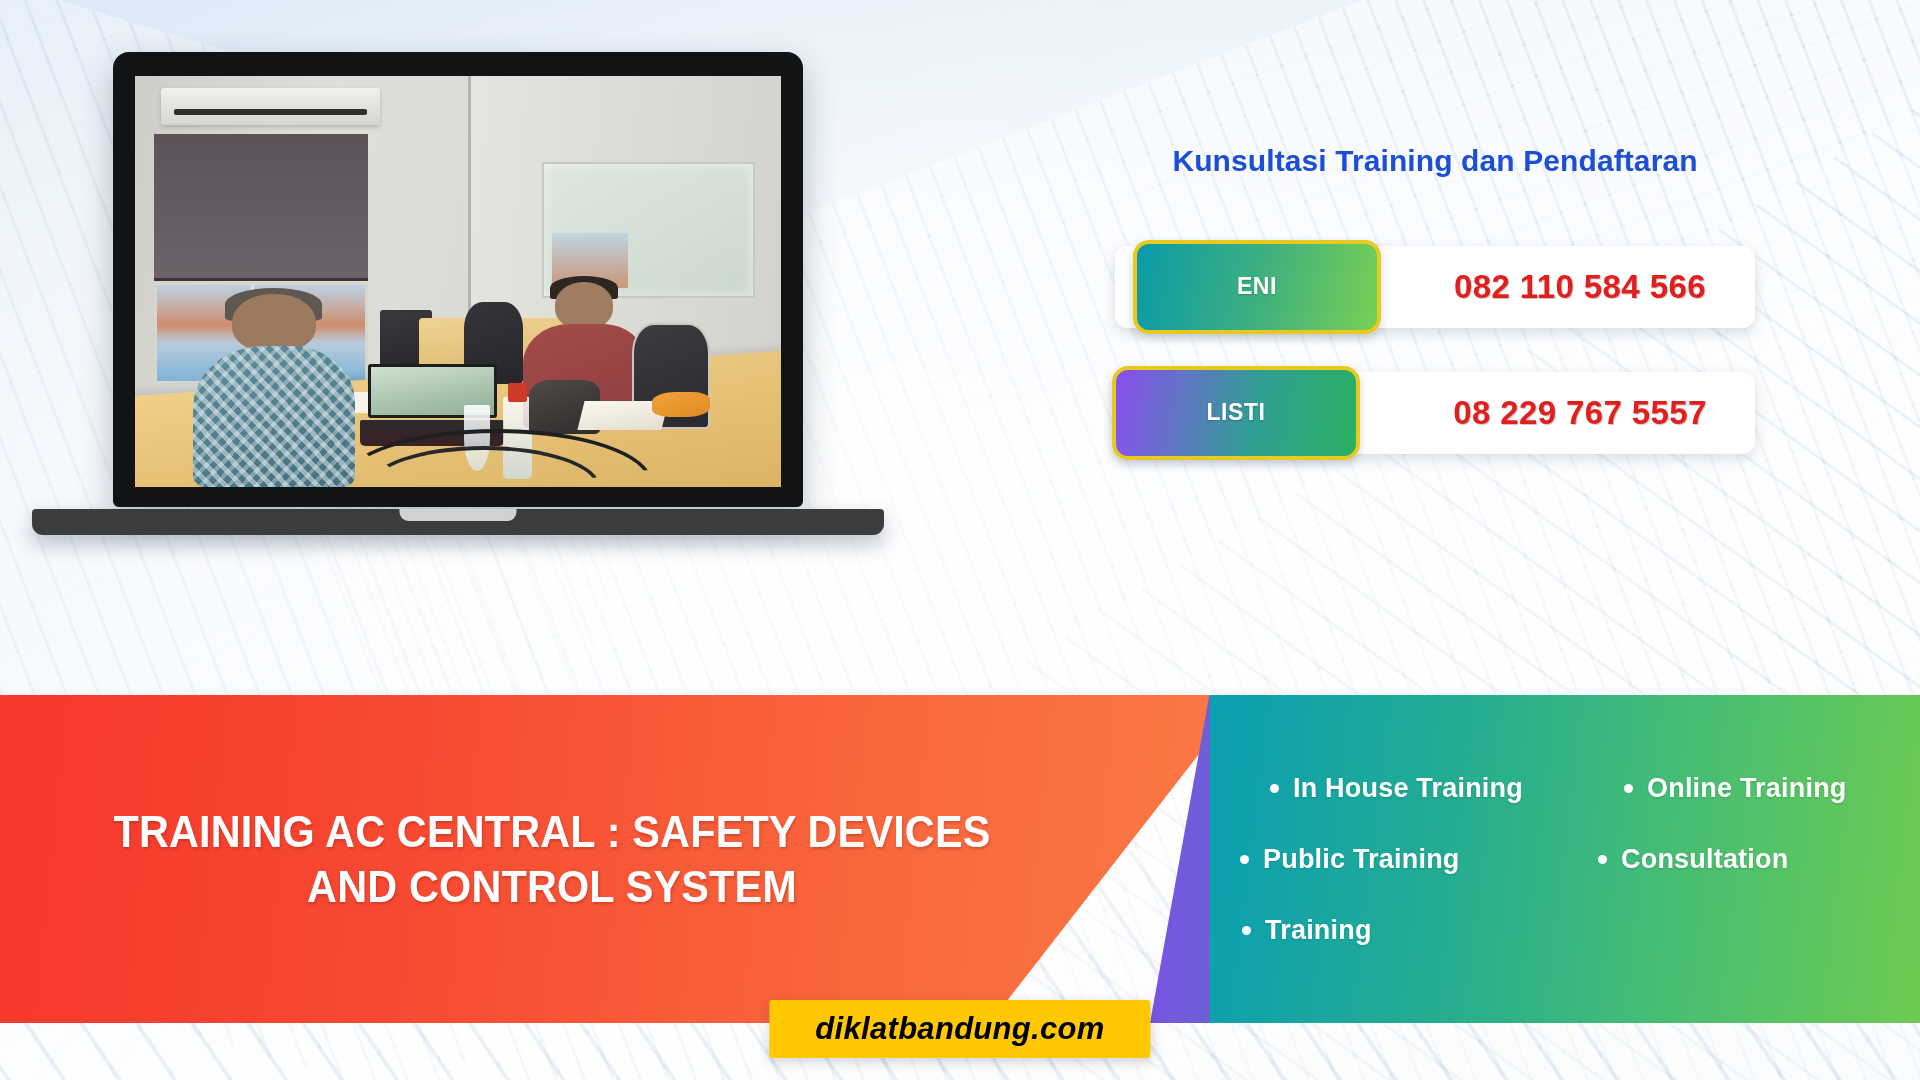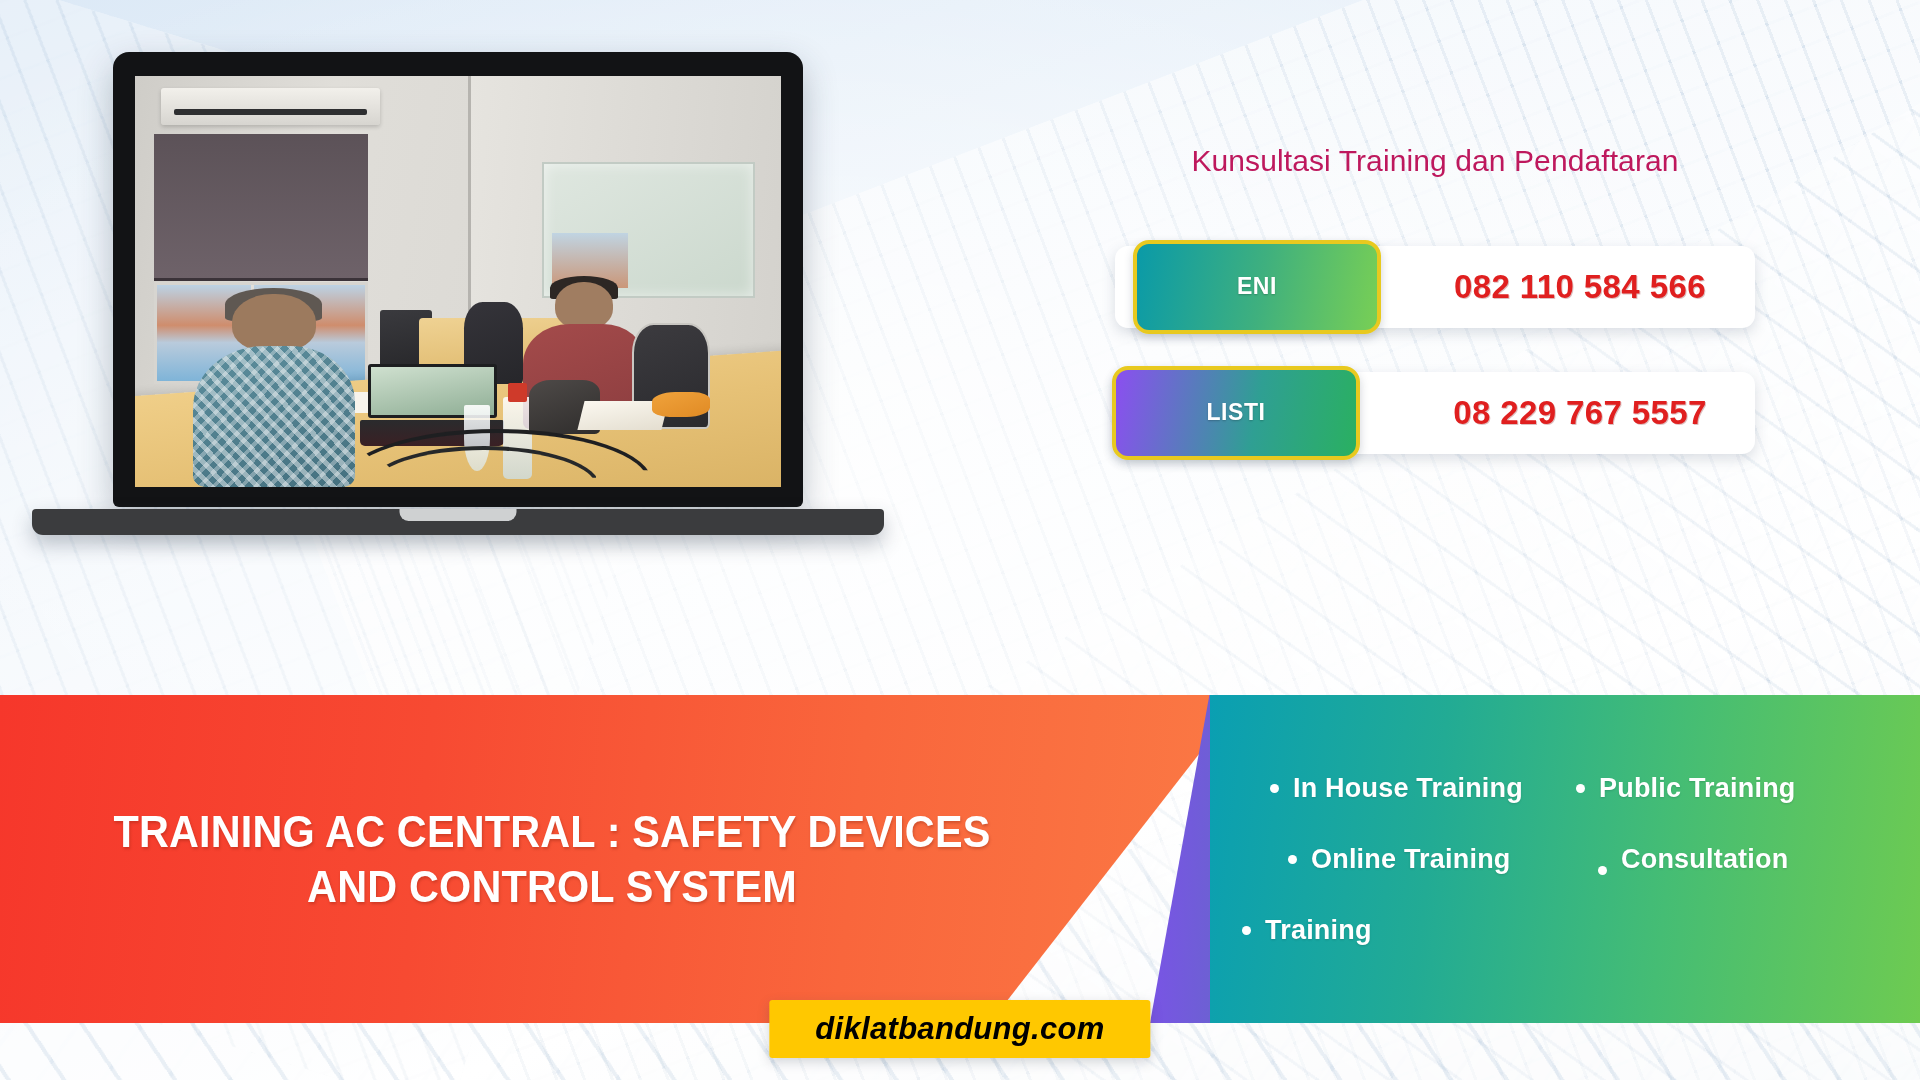--- a/index.html
+++ b/index.html
@@ -157,21 +157,21 @@
     border:4px solid #26282a; border-color:#26282a transparent transparent transparent;
     border-radius:50% 50% 0 0 / 100% 100% 0 0; }
   .ph-dispenser{ position:absolute; left:38%; top:57%; width:8%; height:18%;
     background:linear-gradient(170deg,#3a3a3e,#232326); border-radius:3px; }
   .ph-paper-l{ position:absolute; left:29%; top:77%; width:12%; height:5%;
     background:#f7f4ec; transform:skewX(-12deg); }
 
   
   #contact{ position:absolute; left:1000px; top:140px; width:870px; }
   .ct-head{
-    text-align:center; font-weight:normal; color:#be185d;
+    text-align:center; font-weight:bold; color:#1d4ed8;
     font-size:30px; line-height:1.42; letter-spacing:.1px;
   }
   .ct-head span{ display:block; }
 
   .card{
     position:relative; margin:0 auto; width:640px; height:82px;
     background:#fff; border-radius:13px;
     box-shadow:0 5px 14px rgba(60,80,105,.18);
     display:flex; align-items:center;
   }
@@ -231,21 +231,21 @@
     font-weight:bold; font-size:27px; letter-spacing:.2px;
     text-shadow:0 1px 2px rgba(20,70,60,.22);
     white-space:nowrap;
   }
   .svc .dot{
     width:9px; height:9px; border-radius:50%; background:#fff;
     margin-right:14px; flex:none;
   }
   
   .r1c1{ padding-left:50px; } .r1c2{ padding-left:68px; }
-  .r2c1{ padding-left:20px; } .r2c2{ padding-left:42px;align-items:flex-end; }
+  .r2c1{ padding-left:20px; } .r2c2{ padding-left:42px; }
   .r3c1{ padding-left:0px;  } .r3c2{ padding-left:22px; }
 
   
   #site{
     position:absolute; left:50%; transform:translateX(-50%); top:1000px;
     padding:11px 46px; background:#ffc800; border-radius:3px;
     box-shadow:0 4px 12px rgba(60,70,85,.22);
     font-size:31px; font-weight:bold; font-style:italic; color:#000000;
     letter-spacing:.3px;
   }
@@ -336,28 +336,28 @@
   </div>
 
   <div class="wedge"></div>
 
   <div class="teal">
     <div class="services">
       <div class="svc r1c1">
         <span class="dot"></span>
         <span>In House Training</span>
       </div>
+      <div class="svc r1c2">
+        <span class="dot"></span>
+        <span>Online Training</span>
+      </div>
       <div class="svc r2c1">
         <span class="dot"></span>
         <span>Public Training</span>
       </div>
-      <div class="svc r1c2">
-        <span class="dot"></span>
-        <span>Online Training</span>
-      </div>
       <div class="svc r2c2">
         <span class="dot"></span>
         <span>Consultation</span>
       </div>
       <div class="svc r3c2">
         <span class="dot"></span>
         <span>Training</span>
       </div>
     </div>
   </div>

